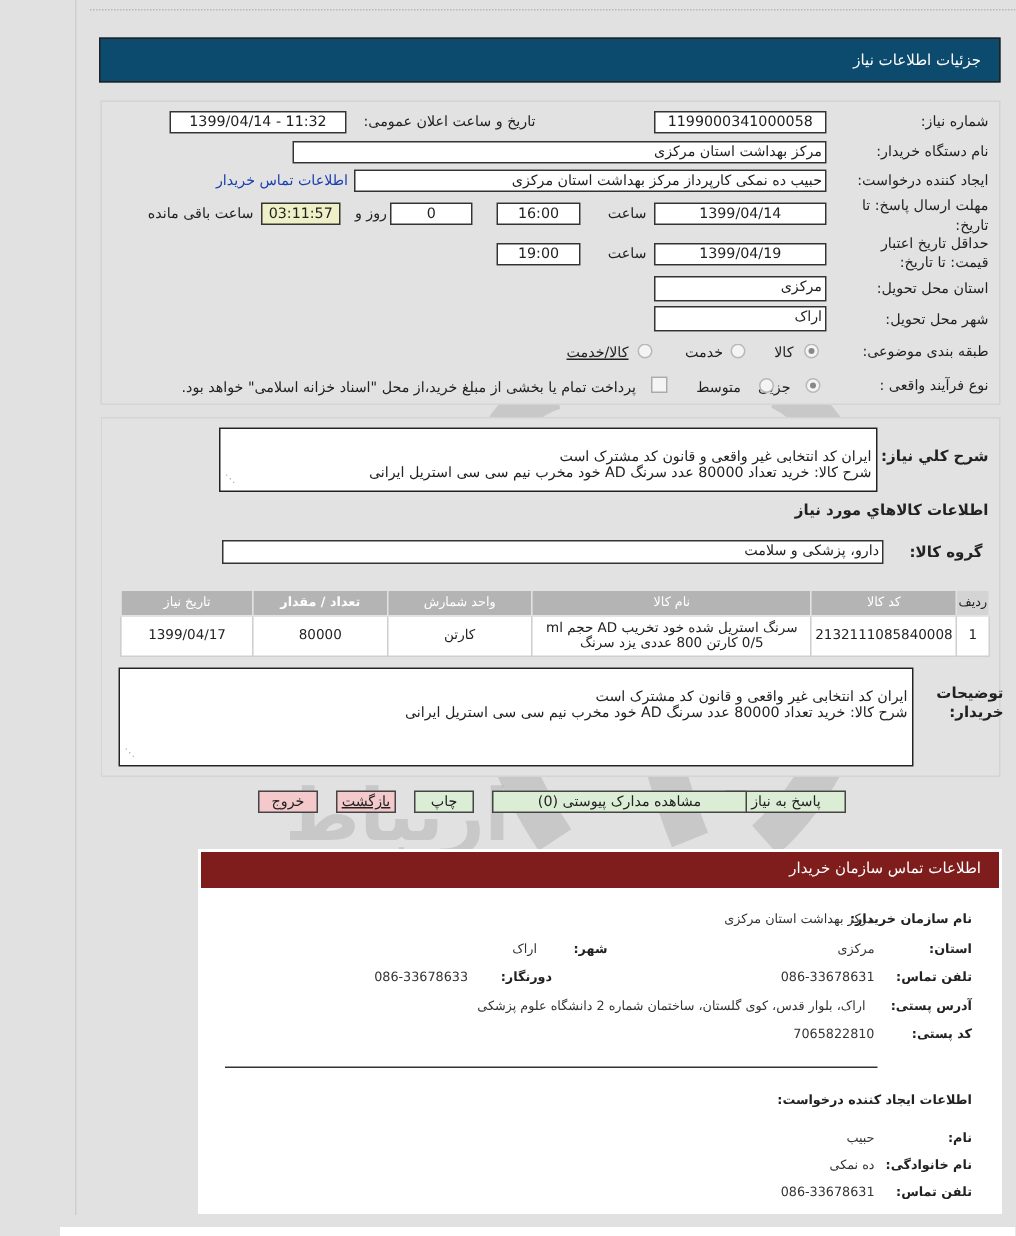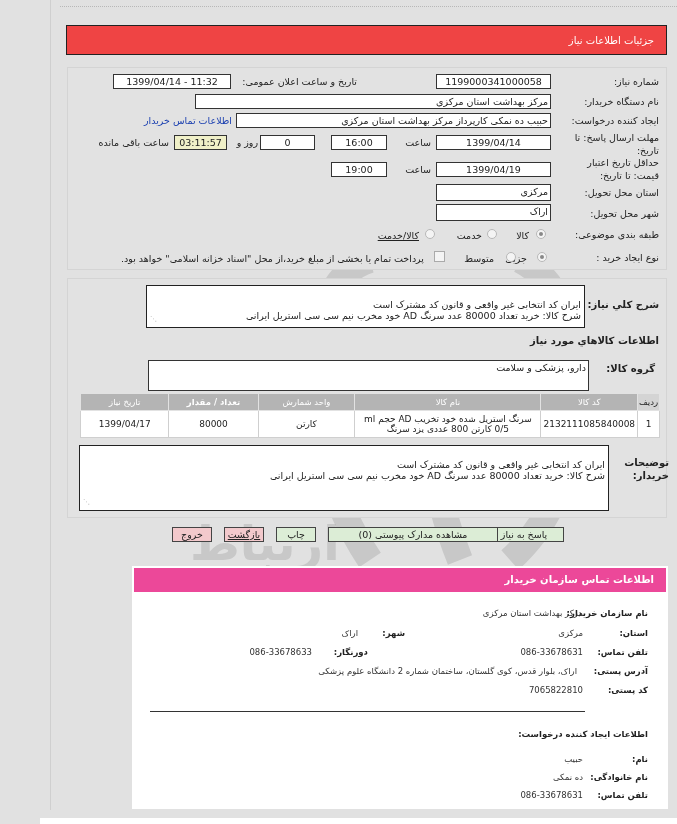--- a/index.html
+++ b/index.html
@@ -11,21 +11,21 @@
     color: #222;
     position: relative;
   }
   .left-strip { position: absolute; left: 0; top: 0; width: 51px; height: 810px; background: #e1e1e1; border-right: 1px solid #cfcfcf; }
   .main { position: absolute; left: 52px; top: 0; width: 625px; height: 810px; background: #e1e1e1; }
   .dotline { position: absolute; left: 60px; top: 6px; width: 617px; border-top: 1px dotted #b8b8b8; }
   .bottom-strip { position: absolute; left: 40px; top: 818px; width: 637px; height: 6px; background: #fff; }
 
   .title-bar {
     position: absolute; left: 66px; top: 25px; width: 601px; height: 30px;
-    background: #ef4444; border: 1px solid #222;
+    background: #0c4a6e; border: 1px solid #222;
     color: #fff; direction: rtl; padding-right: 12px; line-height: 30px; font-size: 10px;
   }
 
   .panel1 { position: absolute; left: 67px; top: 67px; width: 600px; height: 203px; border: 1px solid #d4d4d4; background: #e2e2e2; }
   .panel2 { position: absolute; left: 67px; top: 278px; width: 600px; height: 240px; border: 1px solid #d4d4d4; background: #e2e2e2; }
   .lbl { position: absolute; direction: rtl; text-align: right; white-space: nowrap; font-size: 9.5px; color: #222; }
   .box {
     position: absolute; background: #fff; border: 1px solid #333;
     height: 15px; line-height: 13px; font-size: 9.5px; text-align: center; white-space: nowrap; overflow: hidden;
   }
@@ -50,21 +50,21 @@
 
   .btn {
     position: absolute; height: 15px; line-height: 13px; font-size: 9.5px; text-align: center; border: 1px solid #444;
     cursor: pointer; direction: rtl;
   }
   .btn.green { background: #dcedd6; }
   .btn.pink { background: #f3c9cc; }
   .btn.pink-u { background: #f3c9cc; text-decoration: underline; }
 
   .contact { position: absolute; left: 132px; top: 566px; width: 536px; height: 243px; background: #fff; }
-  .contact-head { position: absolute; left: 2px; top: 2px; width: 532px; height: 24px; background: #ec4899; color: #fff; direction: rtl; padding-right: 12px; line-height: 24px; font-weight: bold; font-size: 10px; }
+  .contact-head { position: absolute; left: 2px; top: 2px; width: 532px; height: 24px; background: #7f1d1d; color: #fff; direction: rtl; padding-right: 12px; line-height: 24px; font-weight: normal; font-size: 10px; }
   .c-lbl { position: absolute; direction: rtl; text-align: right; font-weight: bold; font-size: 8.5px; white-space: nowrap; color: #222; }
   .c-val { position: absolute; direction: rtl; text-align: right; font-size: 8.5px; white-space: nowrap; color: #333; }
   .c-rule { position: absolute; left: 18px; top: 145px; width: 435px; border-top: 1px solid #333; }
 
   .watermark { position: absolute; pointer-events: none; }
 </style>
 </head>
 <body>
 
 <div class="left-strip"></div>
@@ -123,41 +123,41 @@
 <div class="box rtl" style="left:436px;top:204px;width:115px;height:17px;">اراک</div>
 
 <span class="lbl" style="right:18px;top:229px;">طبقه بندی موضوعی:</span>
 <span class="radio on" style="left:536px;top:229px;"></span>
 <span class="lbl" style="right:148px;top:230px;">کالا</span>
 <span class="radio" style="left:487px;top:229px;"></span>
 <span class="lbl" style="right:195px;top:230px;">خدمت</span>
 <span class="radio" style="left:425px;top:229px;"></span>
 <span class="lbl" style="right:258px;top:230px;text-decoration:underline;">کالا/خدمت</span>
 
-<span class="lbl" style="right:18px;top:252px;">نوع ایجاد خرید :</span>
+<span class="lbl" style="right:18px;top:252px;">نوع فرآیند واقعی :</span>
 <span class="radio on" style="left:537px;top:252px;"></span>
 <span class="lbl" style="right:150px;top:253px;">جزیی</span>
 <span class="radio" style="left:506px;top:252px;"></span>
 <span class="lbl" style="right:183px;top:253px;">متوسط</span>
 <span class="check" style="left:434px;top:251px;"></span>
 <span class="lbl" style="right:253px;top:253px;">پرداخت تمام یا بخشی از مبلغ خرید،از محل "اسناد خزانه اسلامی" خواهد بود.</span>
 
 <div class="panel2"></div>
 
 <span class="lbl bold" style="right:18px;top:299px;font-size:10px;">شرح کلي نياز:</span>
 <div class="textarea" style="left:146px;top:285px;width:439px;height:43px;">
   <span>ایران کد انتخابی غیر واقعی و قانون کد مشترک است
 شرح کالا: خرید تعداد 80000 عدد سرنگ AD خود مخرب نیم سی سی استریل ایرانی</span>
   <span class="grip">⋰</span>
 </div>
 
 <span class="lbl bold" style="right:18px;top:335px;font-size:10px;">اطلاعات کالاهاي مورد نياز</span>
 
 <span class="lbl bold" style="right:22px;top:363px;font-size:10px;">گروه کالا:</span>
-<div class="box rtl" style="left:148px;top:360px;width:441px;height:31px;">دارو، پزشکی و سلامت</div>
+<div class="box rtl" style="left:148px;top:360px;width:441px;height:16px;">دارو، پزشکی و سلامت</div>
 
 <table class="items">
   <thead>
     <tr>
       <th style="width:22px;color:#222;background:#d4d4d4;">ردیف</th>
       <th style="width:82px;">کد کالا</th>
       <th style="width:194px;">نام کالا</th>
       <th style="width:100px;">واحد شمارش</th>
       <th style="width:92px;font-weight:bold;">تعداد / مقدار</th>
       <th style="width:90px;">تاریخ نیاز</th>

